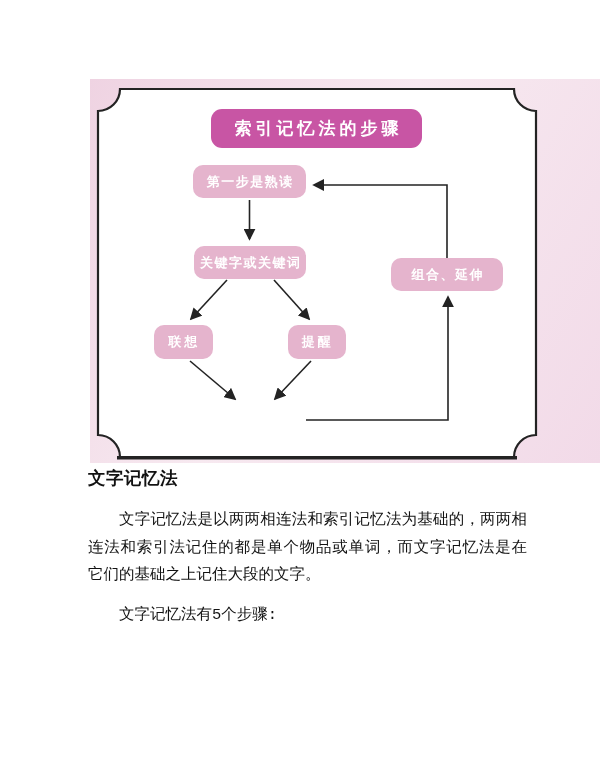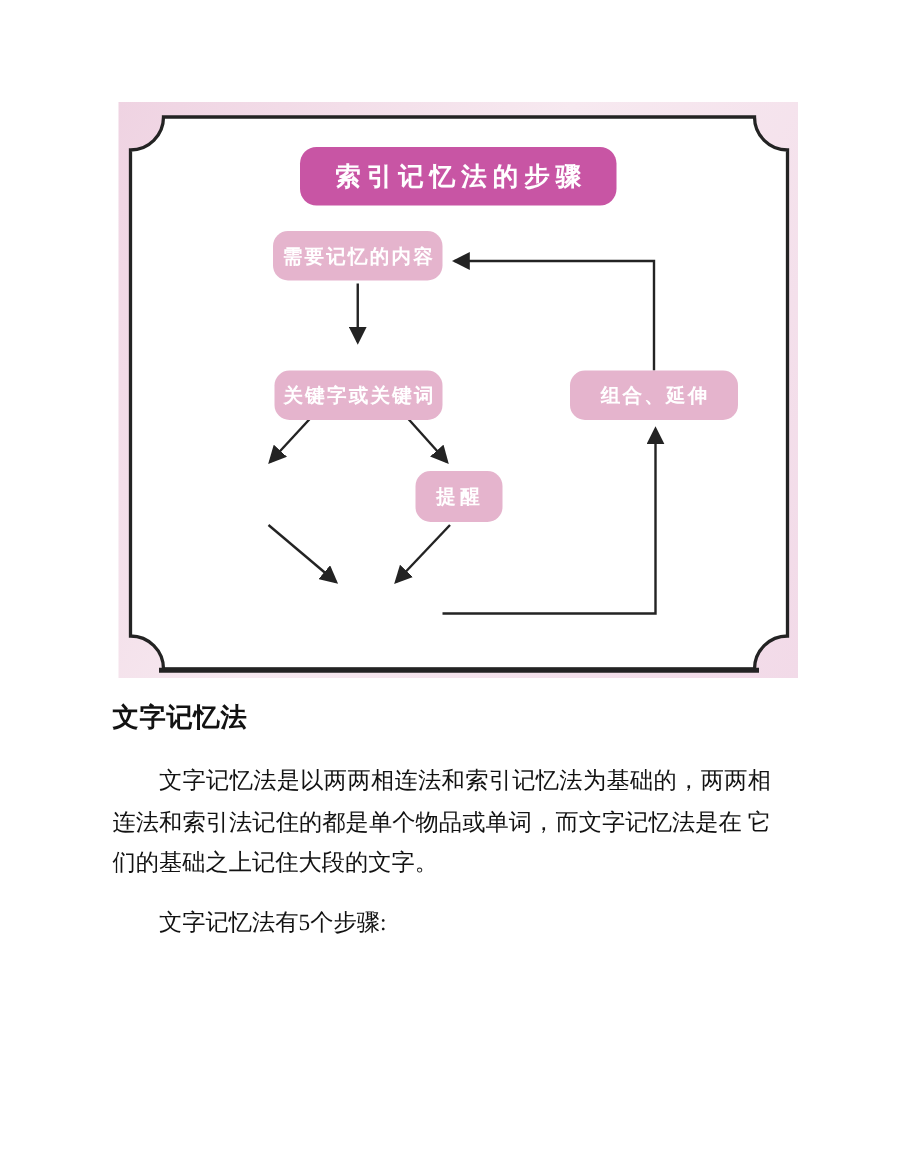--- a/index.html
+++ b/index.html
@@ -14,48 +14,48 @@
   html,body{margin:0;padding:0;}
   body{
     width:600px;height:768px;
     background:var(--page-bg);
     font-family:"Liberation Serif", serif;
     color:var(--text-color);
     position:relative;
     overflow:hidden;
   }
   .figure{
-    position:absolute;left:74px;top:63px;width:453px;height:384px;margin:5px;
+    position:absolute;left:74px;top:63px;width:511px;height:384px;margin:16px;
     background:linear-gradient(120deg,#efd3e2 0%,#f7e9f0 45%,#f2dae8 100%);
   }
   .diagram-svg{position:absolute;left:0;top:0;}
   .fig-title{
     position:absolute;left:121px;top:30px;width:211px;height:39px;
     background:var(--title-box);color:var(--node-text);
     border-radius:11px;
     display:flex;align-items:center;justify-content:center;
     font-family:"Liberation Sans", sans-serif;font-weight:bold;
     font-size:17px;letter-spacing:4px;text-indent:4px;
   }
   .node{
     position:absolute;
     background:var(--node-box);color:var(--node-text);
     border-radius:10px;
     display:flex;align-items:center;justify-content:center;
     font-family:"Liberation Sans", sans-serif;font-weight:bold;
     font-size:13px;letter-spacing:1.5px;text-indent:1.5px;
   }
   .n-content {left:103px;top:86px; width:113px;height:33px;}
-  .n-keywords{left:104px;top:179px;width:112px;height:33px;}
+  .n-keywords{left:104px;top:167px;width:112px;height:33px;}
   .n-assoc   {left:64px; top:246px;width:59px; height:34px;letter-spacing:3px;}
   .n-remind  {left:198px;top:246px;width:58px; height:34px;letter-spacing:3px;}
   .n-chain   {left:103px;top:325px;width:113px;height:35px;}
   .n-extend  {left:301px;top:179px;width:112px;height:33px;}
   .article{
-    position:absolute;left:75px;top:466px;width:451px;
+    position:absolute;left:88px;top:466px;width:451px;font-family:Liberation Mono, monospace;
   }
   .article h1{
     font-size:17.5px;font-weight:bold;margin:0 0 17px 0;letter-spacing:0.5px;
   }
   .article p{
     font-size:15.5px;line-height:27.5px;margin:0 12px 12px 0;
     text-align:justify;
   }
   .indent{text-indent:2em;}
 </style>
@@ -81,22 +81,23 @@
         <line x1="184" y1="201" x2="219" y2="240" marker-end="url(#ah)"></line>
         <line x1="100" y1="282" x2="145" y2="320" marker-end="url(#ah)"></line>
         <line x1="221" y1="282" x2="185" y2="320" marker-end="url(#ah)"></line>
         <polyline points="216,341 358,341 358,218" marker-end="url(#ah)"></polyline>
         <polyline points="357,179 357,106 224,106" marker-end="url(#ah)"></polyline>
       </g>
     </svg>
 
     <div class="fig-title">索引记忆法的步骤</div>
 
-    <div class="node n-content">需要记忆的内容</div>
+    <div class="node n-content">第一步是熟读</div>
     <div class="node n-keywords">关键字或关键词</div>
+    <div class="node n-assoc">联想</div>
     <div class="node n-remind">提醒</div>
     <div class="node n-extend">组合、延伸</div>
   </figure>
 
   <section class="article">
     <h1>文字记忆法</h1>
     <p class="indent">文字记忆法是以两两相连法和索引记忆法为基础的，两两相连法和索引法记住的都是单个物品或单词，而文字记忆法是在 它们的基础之上记住大段的文字。</p>
     <p class="indent">文字记忆法有5个步骤:</p>
   </section>
 

